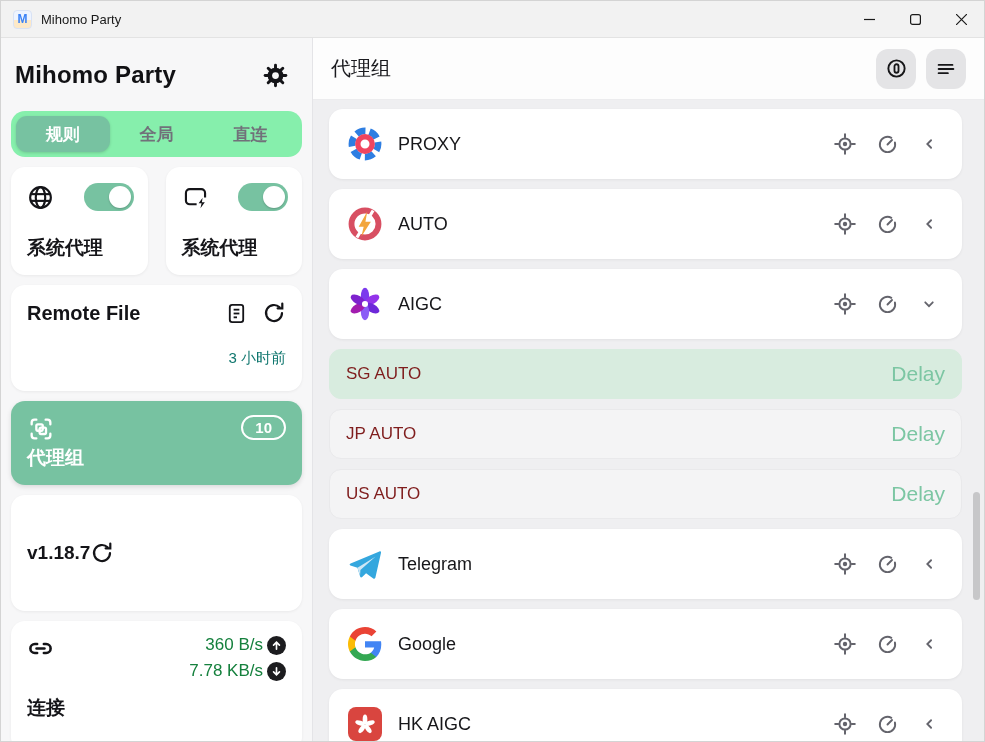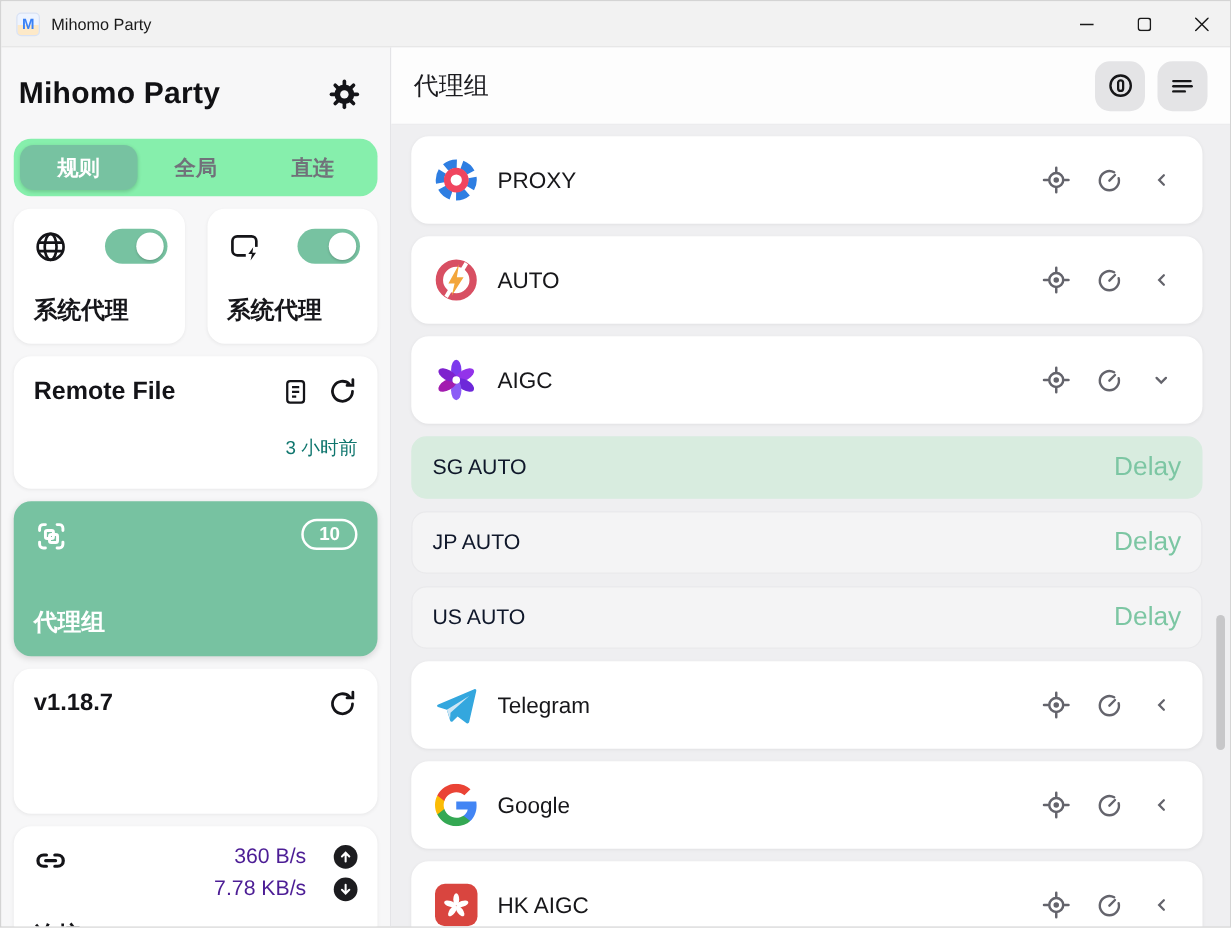--- a/index.html
+++ b/index.html
@@ -37,52 +37,52 @@
   .toggle-card { flex:1; height:108px; padding:16px 14px 14px 16px; display:flex; flex-direction:column; justify-content:space-between; }
   .toggle-card .tc-top { display:flex; align-items:center; justify-content:space-between; }
   .toggle-card .tc-label { font-size:19px; font-weight:bold; color:#16161a; }
   .switch { width:50px; height:28px; border-radius:999px; background:var(--accent); position:relative; }
   .switch .knob { position:absolute; top:3px; right:3px; width:22px; height:22px; border-radius:50%; background:#fff; box-shadow:0 1px 2px rgba(0,0,0,.2); }
   .profile-card { margin-top:10px; height:106px; padding:16px; }
   .profile-top { display:flex; align-items:center; justify-content:space-between; }
   .profile-title { font-size:20px; font-weight:bold; color:#141418; }
   .profile-actions { display:flex; gap:14px; align-items:center; }
   .profile-updated { text-align:right; margin-top:24px; font-size:15px; color:#0f766e; }
-  .group-card { margin-top:10px; height:124px; padding:14px 16px; background:var(--accent); border-radius:14px;
+  .group-card { margin-top:10px; height:84px; padding:14px 16px; background:var(--accent); border-radius:14px;
     display:flex; flex-direction:column; justify-content:space-between; box-shadow:0 2px 5px rgba(0,0,0,.12); }
   .group-top { display:flex; align-items:flex-start; justify-content:space-between; }
   .count-badge { border:2px solid #fff; border-radius:999px; color:#fff; font-size:15px; font-weight:bold; padding:2px 12px; }
   .group-label { font-size:19px; font-weight:bold; color:#fff; }
-  .core-card { margin-top:10px; height:116px; padding:16px; display:flex; flex-direction:column; justify-content:space-between; }
+  .core-card { margin-top:10px; height:116px; padding:16px; display:flex; flex-direction:row; justify-content:space-between; }
   .core-row { display:flex; align-items:center; justify-content:space-between; }
   .core-version { font-size:19px; font-weight:bold; color:#141418; }
   .core-label { font-size:19px; font-weight:bold; color:#141418; }
   .core-mem { font-size:19px; font-weight:bold; color:#141418; }
   .conn-card { margin-top:10px; height:130px; padding:14px 16px; }
   .conn-top { display:flex; align-items:flex-start; justify-content:space-between; }
   .speed-lines { display:flex; flex-direction:column; gap:6px; }
-  .speed-line { display:flex; align-items:center; justify-content:flex-end; gap:22px; font-size:17px; color:#4c1d95; }
+  .speed-line { display:flex; align-items:center; justify-content:flex-end; gap:4px; font-size:17px; color:#15803d; }
   .dir-circle { width:19px; height:19px; border-radius:50%; background:#1c1c1f; display:flex; align-items:center; justify-content:center; }
   .conn-label { font-size:19px; font-weight:bold; color:#141418; margin-top:14px; }
   
   .main-header { height:62px; background:#fdfdfd; border-bottom:1px solid #ececee; display:flex; align-items:center; padding:0 18px; }
   .main-title { font-size:20px; font-weight:500; color:#1b1b1f; }
   .header-actions { margin-left:auto; display:flex; gap:10px; }
   .hdr-btn { width:40px; height:40px; border-radius:12px; background:#e4e4e6; display:flex; align-items:center; justify-content:center; color:#161618; }
   .list { flex:1; padding:9px 22px 0 16px; overflow:hidden; position:relative; }
   .grow { height:70px; border-radius:14px; margin-bottom:10px; background:#fff; box-shadow:0 1px 3px rgba(0,0,0,.06);
     display:flex; align-items:center; padding:0 18px; gap:15px; }
   .grow .g-icon { width:36px; height:36px; flex:0 0 36px; display:flex; align-items:center; justify-content:center; }
   .grow .g-name { font-size:18px; color:#17171a; }
   .g-actions { margin-left:auto; display:flex; align-items:center; gap:12px; color:#64646c; }
   .g-actions .abtn { width:30px; height:30px; display:flex; align-items:center; justify-content:center; }
   .prow { height:50px; border-radius:12px; margin-bottom:10px; background:#f4f4f5; border:1px solid #e9e9eb;
     display:flex; align-items:center; padding:0 16px; }
   .prow.selected { background:var(--accent-soft); border-color:var(--accent-soft); }
-  .prow .p-name { font-size:17px; color:#0f172a; }
+  .prow .p-name { font-size:17px; color:#7f1d1d; }
   .prow .p-delay { margin-left:auto; font-size:21px; color:var(--delay); }
   .scroll-thumb { position:absolute; right:4px; top:392px; width:7px; height:108px; border-radius:4px; background:#c7c7c9; }
   .hkicon { width:34px; height:34px; border-radius:8px; background:#d9453f; display:flex; align-items:center; justify-content:center; }
 </style>
 </head>
 <body>
 
 <div class="titlebar">
   <div class="app-logo">M</div>
   <div class="titlebar-text">Mihomo Party</div>

